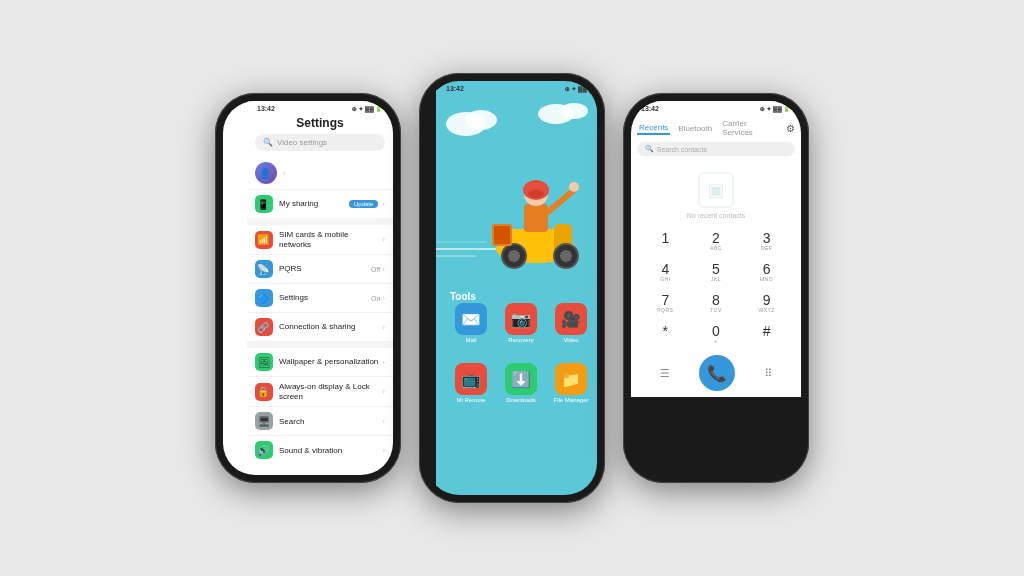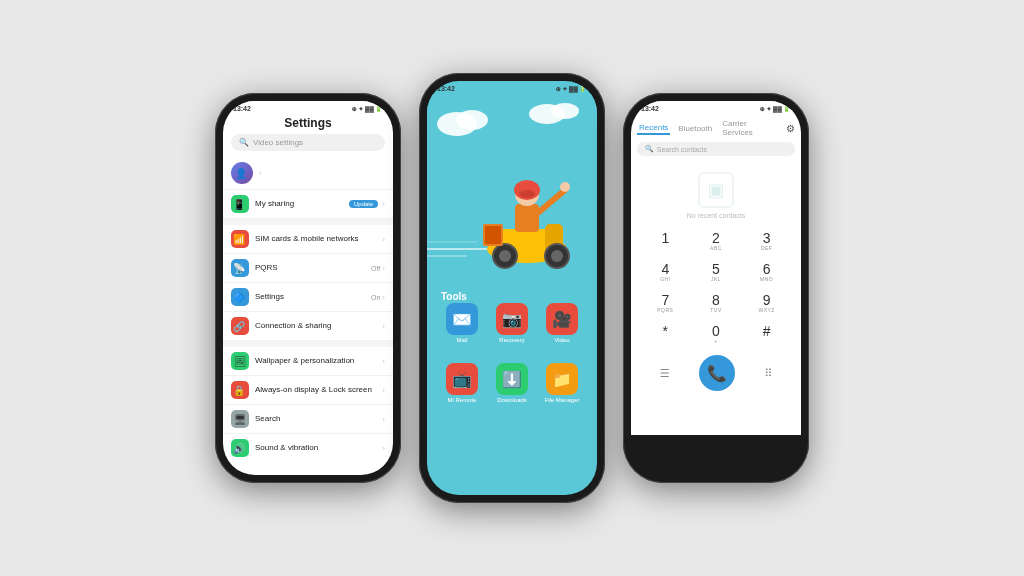--- a/index.html
+++ b/index.html
@@ -30,31 +30,31 @@
     }
     .phone-screen {
       background: #fff;
       overflow: hidden;
       position: relative;
     }
 
     
     .phone-1 { width: 186px; height: 390px; }
     .phone-1 .phone-inner { width: 170px; height: 374px; }
-    .phone-1 .phone-screen { width: 170px; height: 374px; }
+    .phone-1 .phone-screen { width: 170px; height: 374px; padding-left: 24px; }
 
     
     .phone-2 { width: 186px; height: 430px; }
     .phone-2 .phone-inner { width: 170px; height: 414px; }
     .phone-2 .phone-screen { width: 170px; height: 414px; background: #5bc8d8; }
 
     
     .phone-3 { width: 186px; height: 390px; }
     .phone-3 .phone-inner { width: 170px; height: 374px; }
-    .phone-3 .phone-screen { width: 170px; height: 334px; }
+    .phone-3 .phone-screen { width: 170px; height: 296px; }
 
     
     .status-bar {
       display: flex;
       justify-content: space-between;
       align-items: center;
       padding: 4px 10px 2px;
       font-size: 7px;
       font-weight: bold;
       color: #333;
@@ -130,21 +130,21 @@
       display: flex;
       align-items: center;
       justify-content: center;
       font-size: 10px;
       color: #fff;
       flex-shrink: 0;
     }
     .divider { height: 6px; background: #f5f5f5; }
 
     
-    .home-screen { background: #5bc8d8; position: relative; overflow: hidden; }
+    .home-screen { background: #5bc8d8; position: relative; overflow: hidden; margin-left: 9px; }
     .home-status { color: #333; background: transparent; }
     .home-illustration {
       width: 100%;
       height: 200px;
       position: relative;
       overflow: hidden;
     }
     .moto-svg { width: 100%; height: 100%; }
 
     .tools-label {

